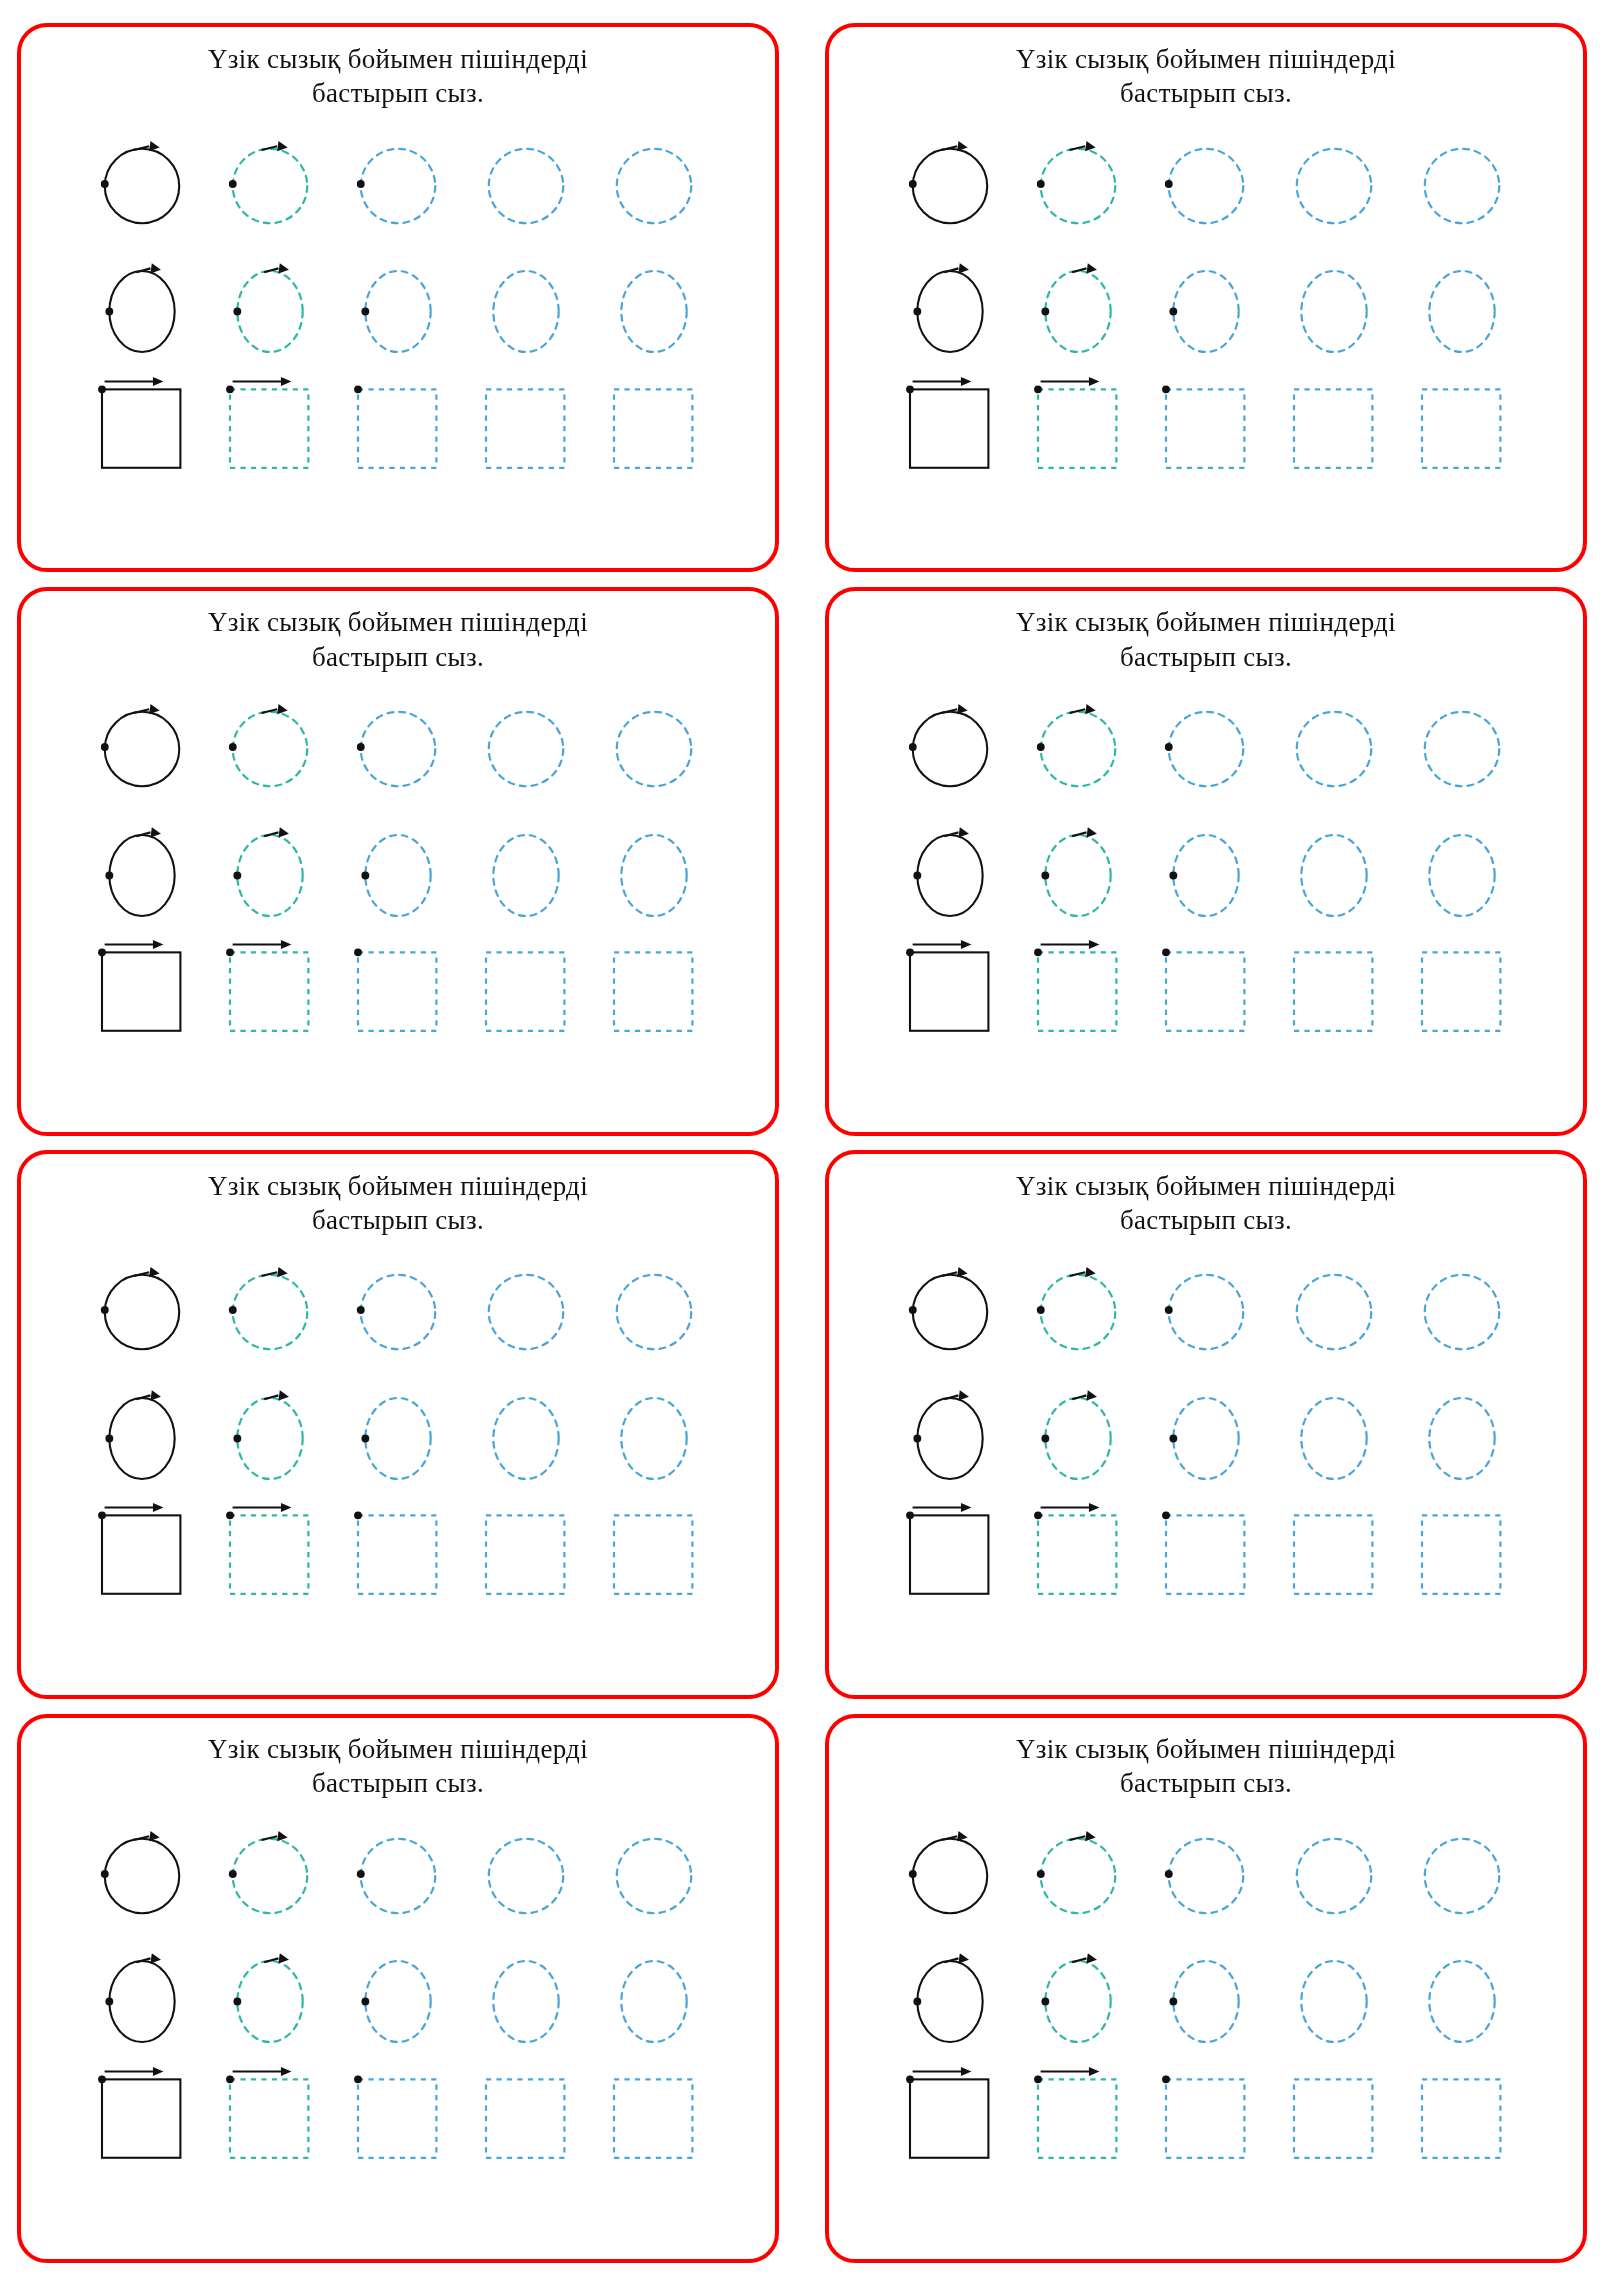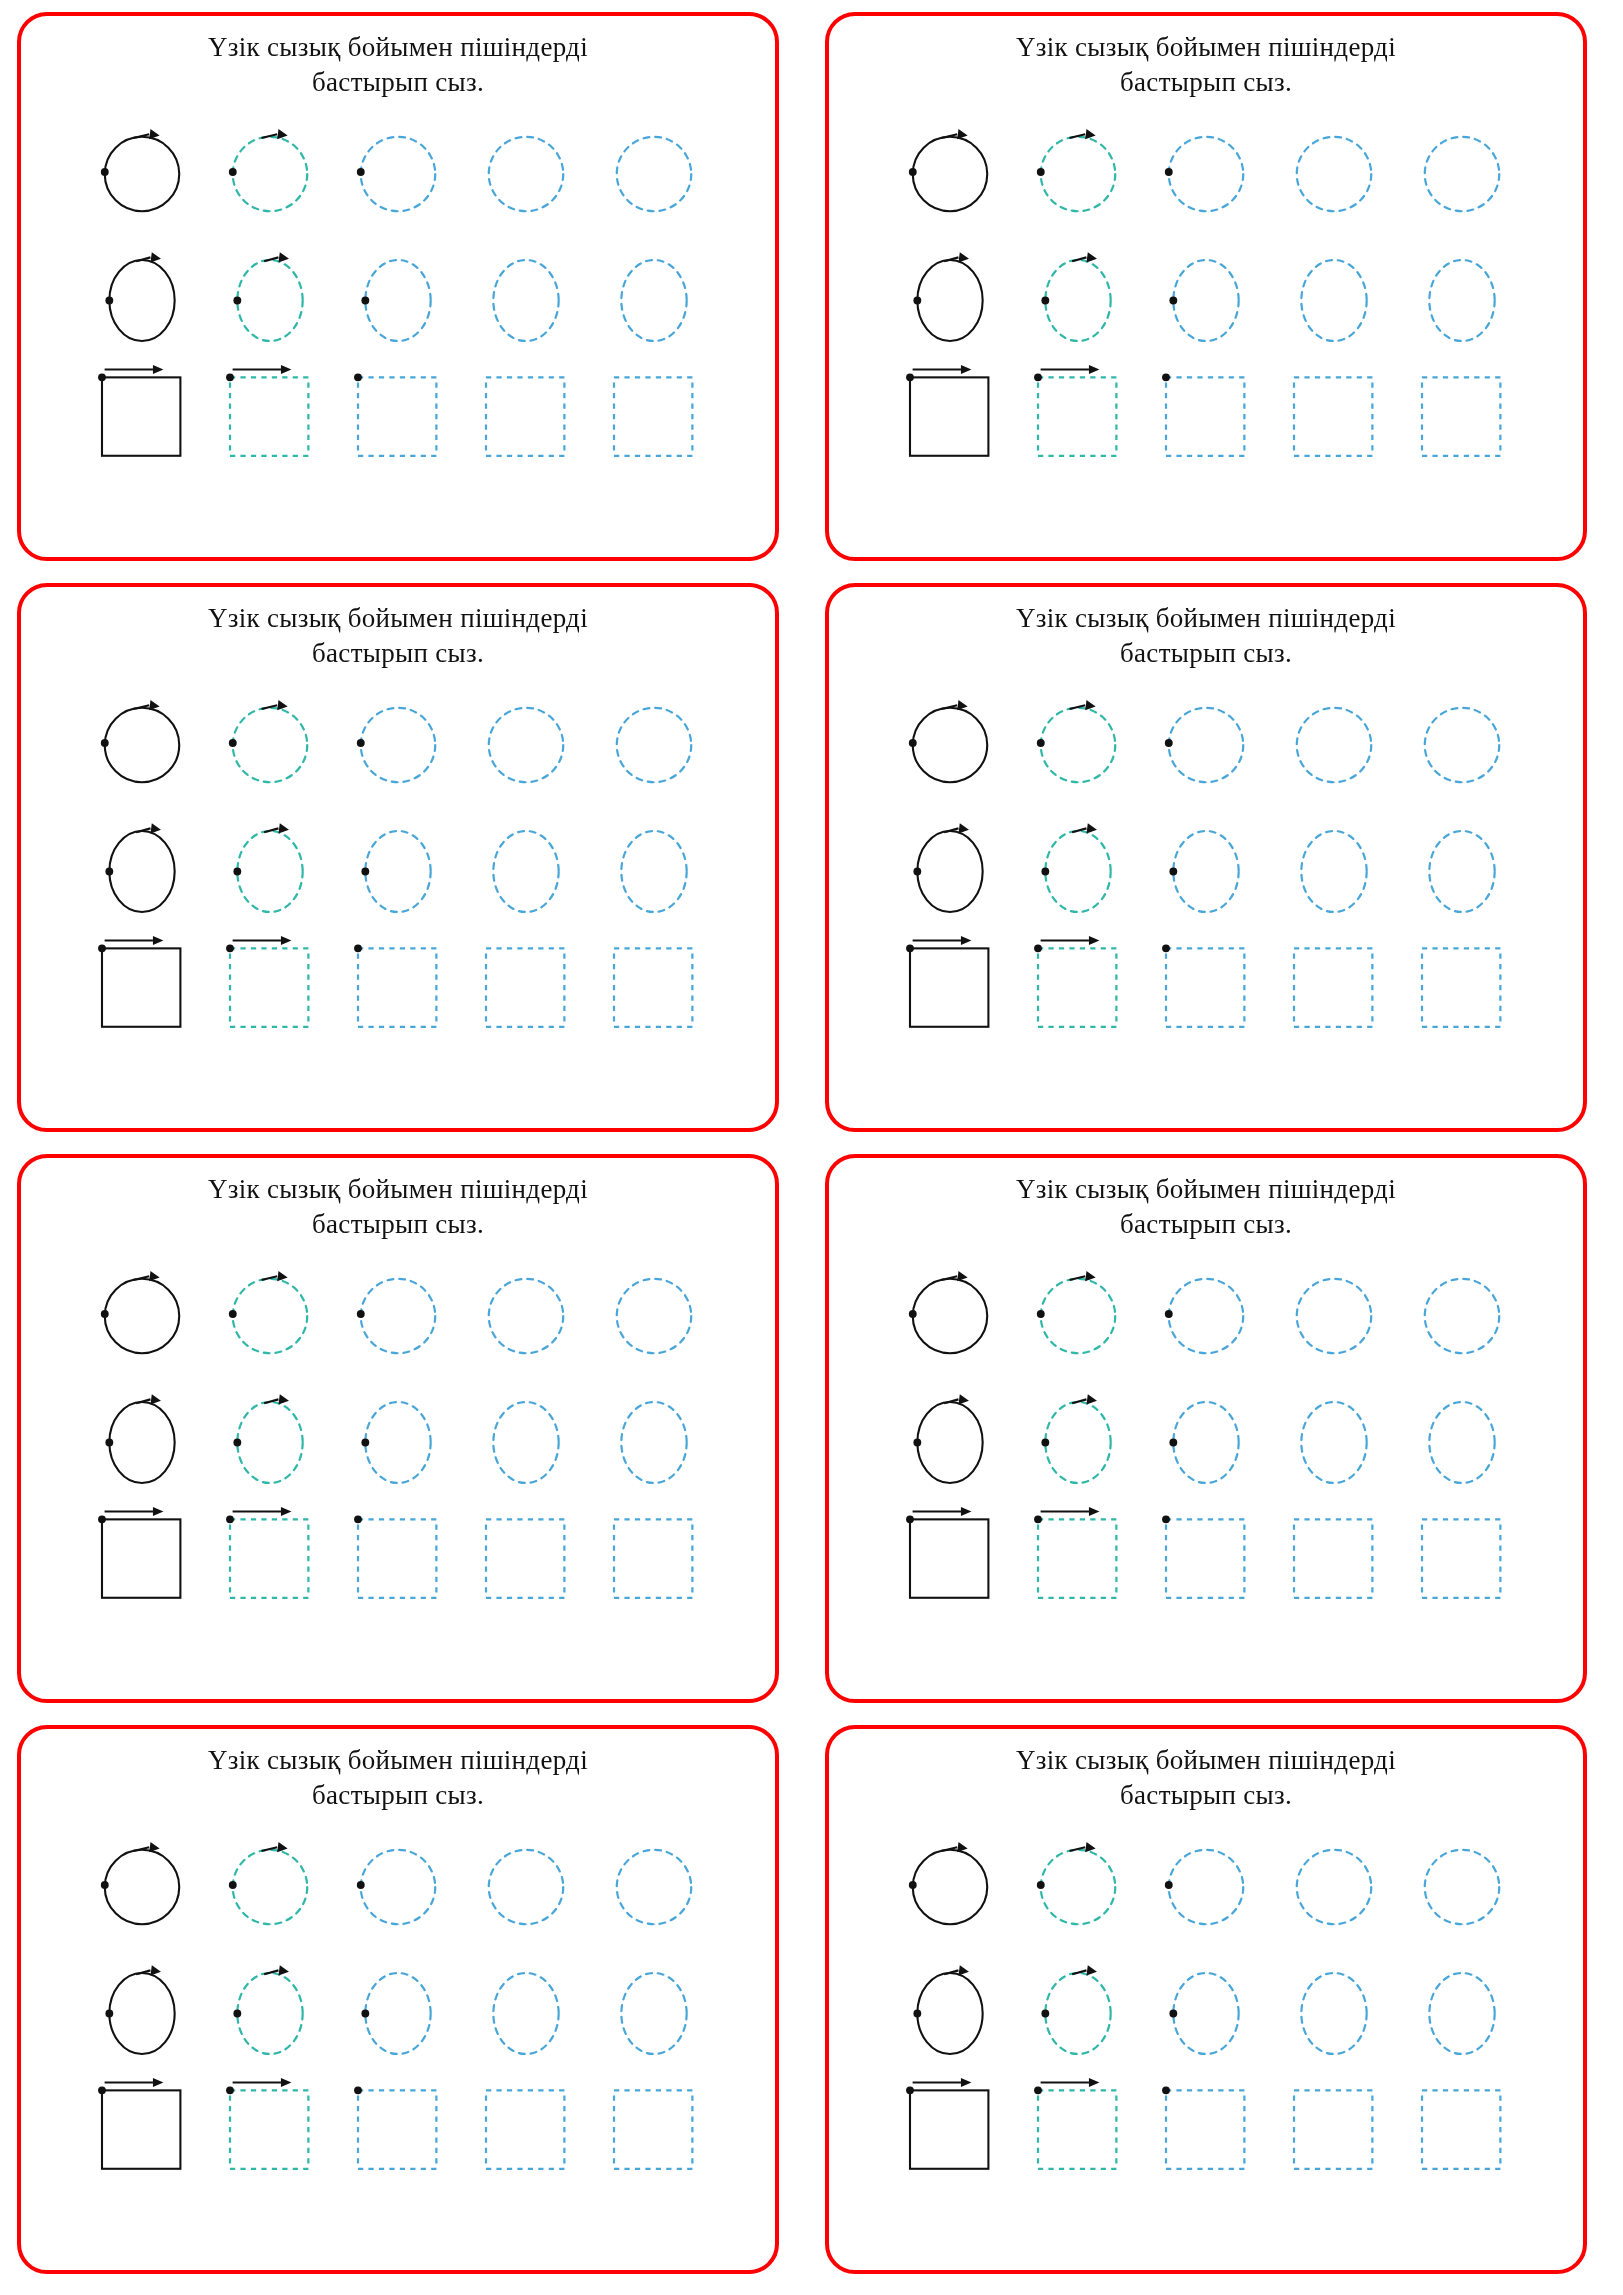--- a/index.html
+++ b/index.html
@@ -13,21 +13,21 @@
     font-family: "Liberation Serif", serif;
     overflow: hidden;
   }
   .sheet {
     width: 1604px;
     height: 2295px;
     box-sizing: border-box;
     padding: 11.8px 17px 6.5px 17px;
     display: flex;
     flex-direction: column;
-    justify-content: space-between;
+    justify-content: center;
   }
   .card-row {
     display: flex;
     flex-direction: row;
     justify-content: space-between;
     margin-bottom: 14.4px;
   }
   .card {
     width: 762px;
     height: 549px;

